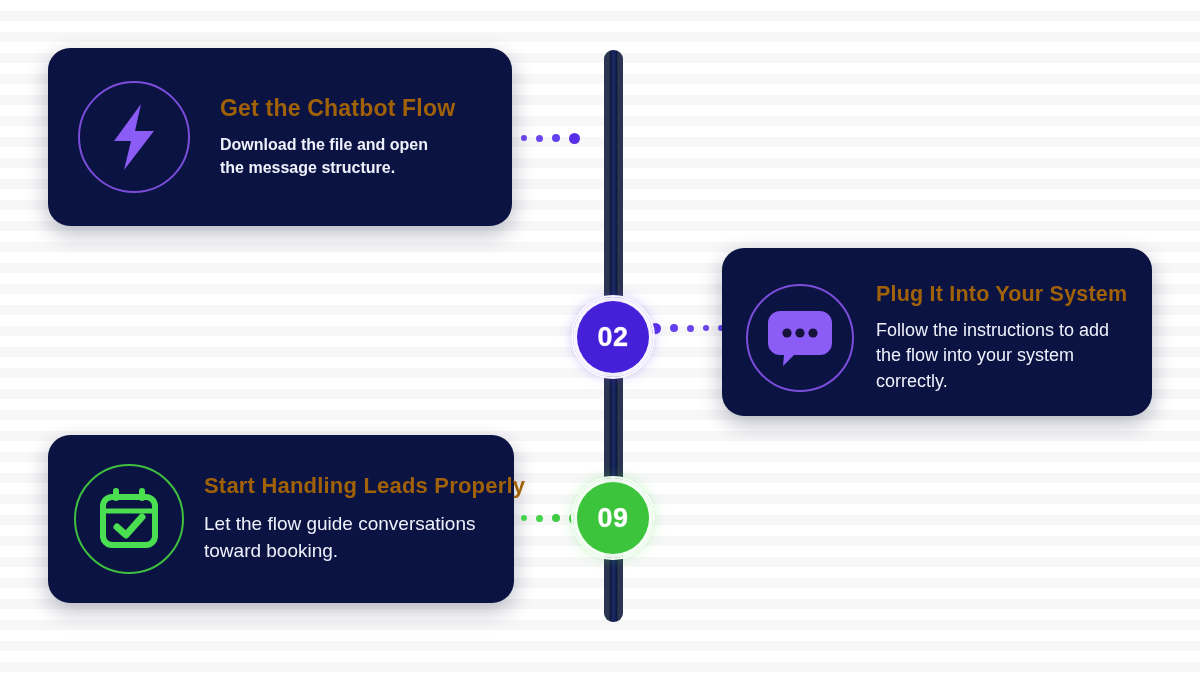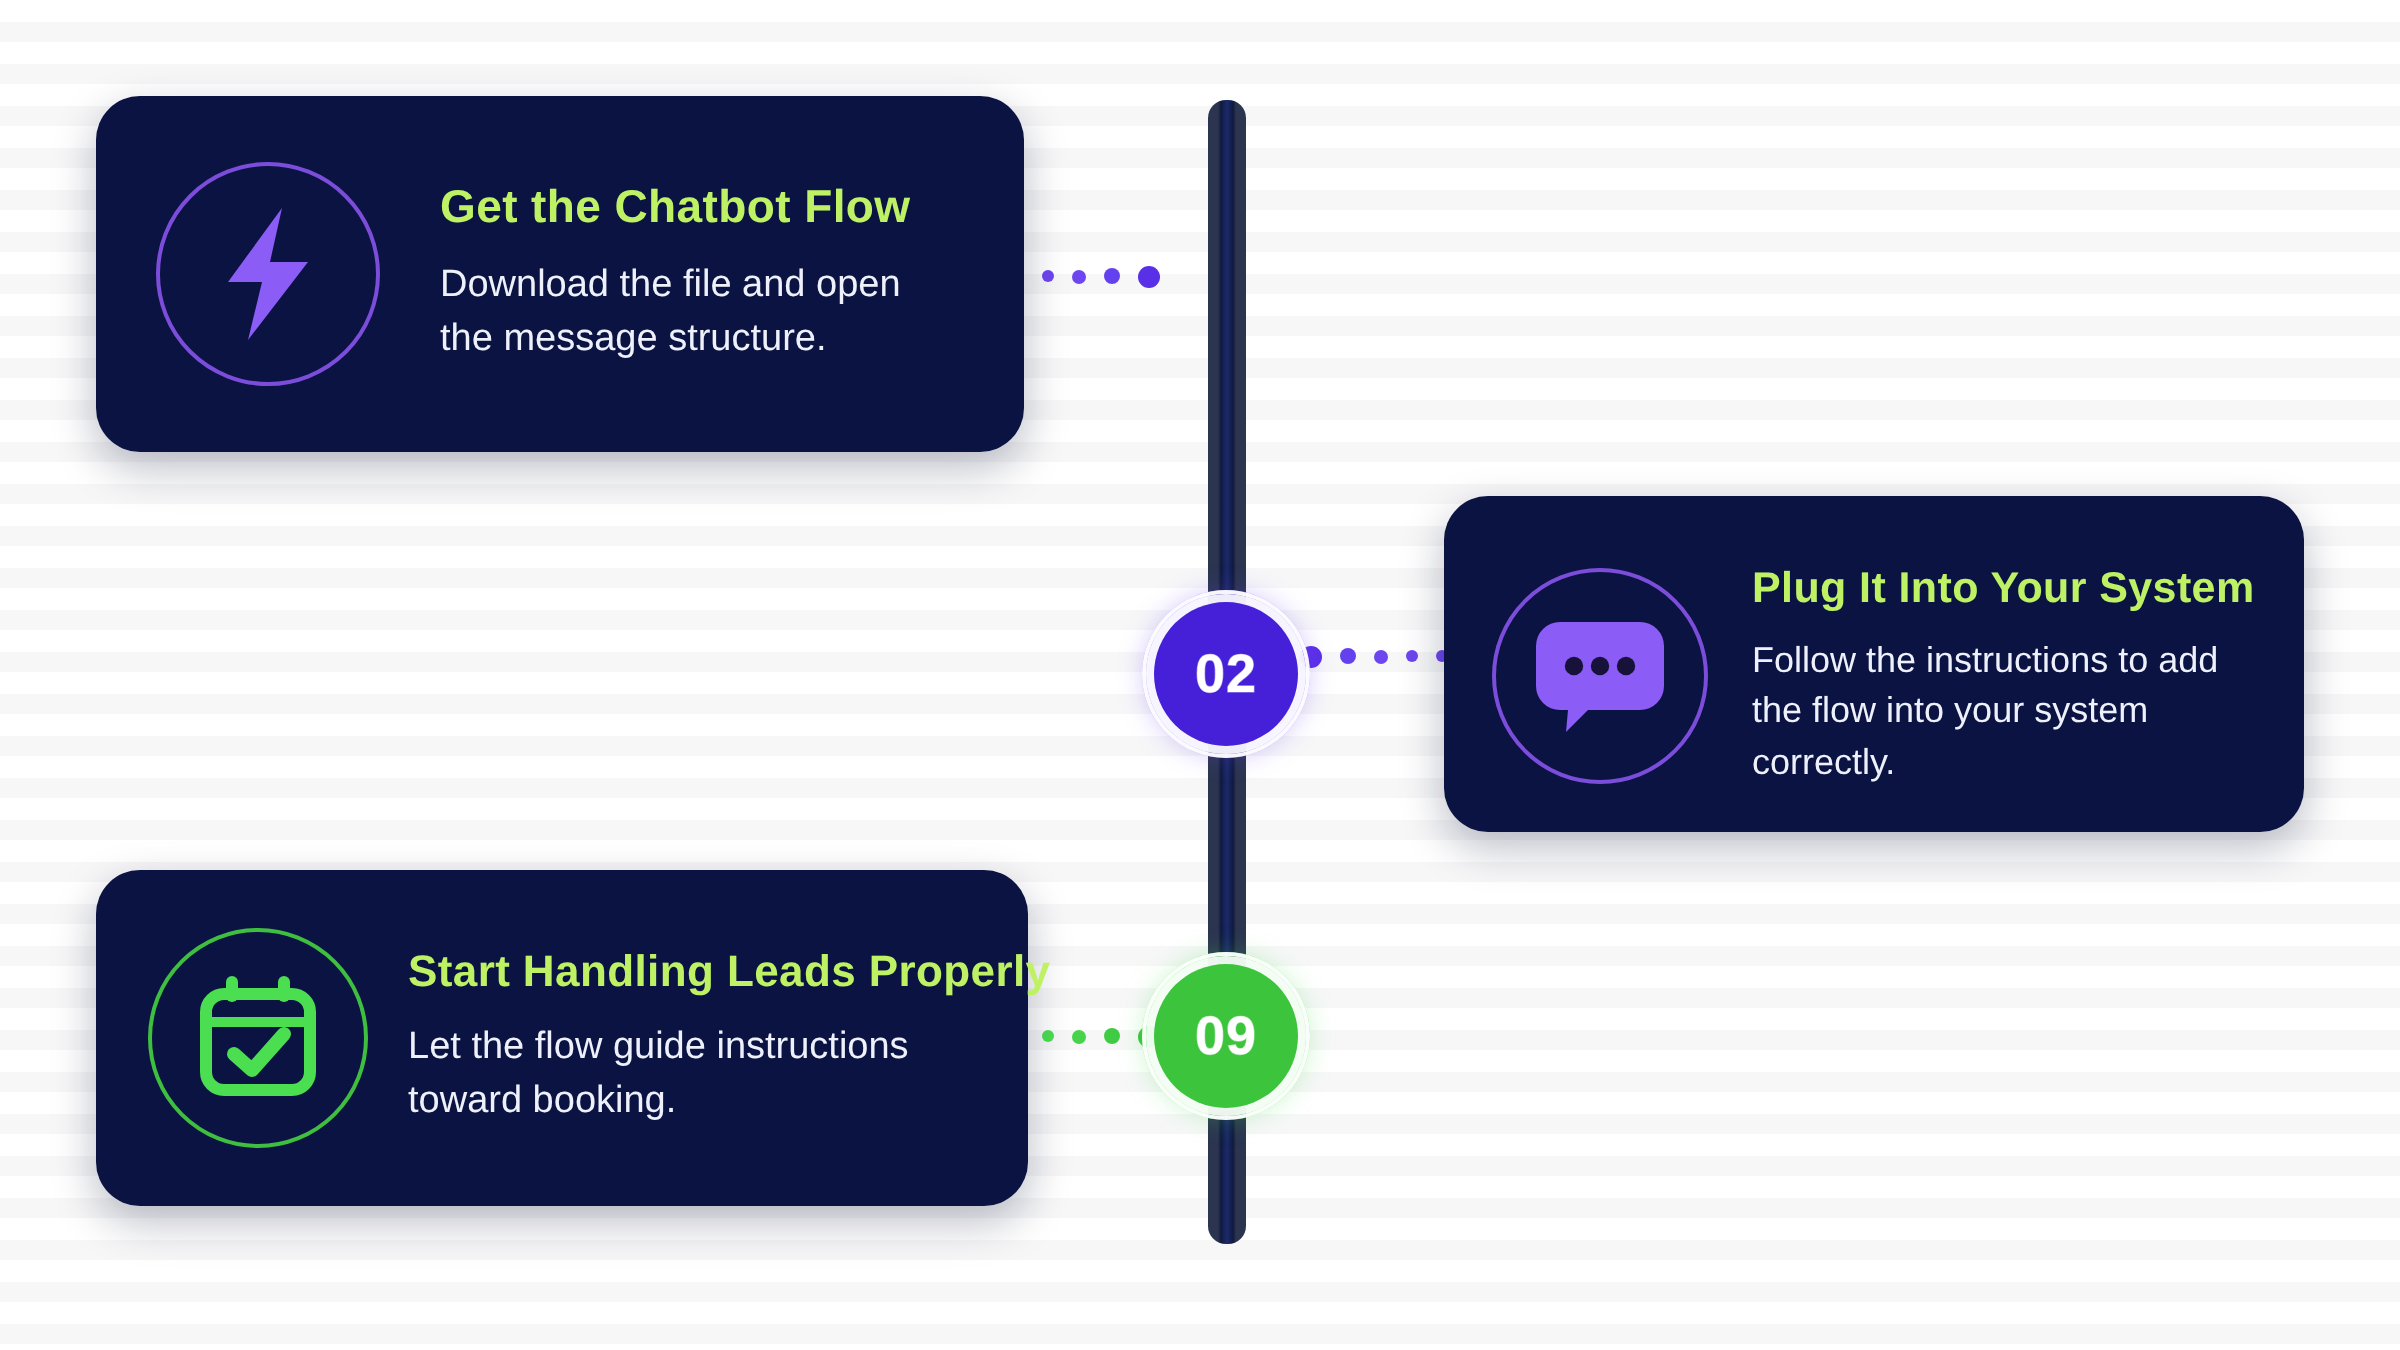--- a/index.html
+++ b/index.html
@@ -151,37 +151,37 @@
   .card-text {
     display: flex;
     flex-direction: column;
     justify-content: center;
   }
   #card-1 .card-text { margin-left: 30px; }
   #card-2 .card-text { margin-left: 22px; }
   #card-3 .card-text { margin-left: 20px; }
 
   .card-title {
-    color: #bef264;
+    color: #a16207;
     font-weight: 700;
     line-height: 1.15;
     letter-spacing: 0.2px;
     white-space: nowrap;
   }
   #card-1 .card-title { font-size: 23px; margin-bottom: 13px; }
   #card-2 .card-title { font-size: 21.5px; margin-bottom: 11px; }
   #card-3 .card-title { font-size: 22px; margin-bottom: 12px; }
 
   .card-desc {
     color: #eef1fb;
     font-weight: 400;
     line-height: 1.42;
     white-space: pre-line;
   }
-  #card-1 .card-desc { font-size: 19px; }
+  #card-1 .card-desc { font-size: 16px; font-weight: bold; }
   #card-2 .card-desc { font-size: 18px; }
   #card-3 .card-desc { font-size: 19px; }
 </style>
 </head>
 <body>
 
 <div id="stage">
 
   <div class="rail"></div>
 
@@ -243,21 +243,21 @@
       <svg width="64" height="64" viewBox="0 0 64 64" aria-hidden="true">
         <path d="M19 4 v7" stroke="#4ade50" stroke-width="6" stroke-linecap="round" fill="none"></path>
         <path d="M45 4 v7" stroke="#4ade50" stroke-width="6" stroke-linecap="round" fill="none"></path>
         <rect x="6" y="10" width="52" height="48" rx="9" fill="none" stroke="#4ade50" stroke-width="6"></rect>
         <path d="M6 24 H58" stroke="#4ade50" stroke-width="5" fill="none"></path>
         <path d="M20 40 L29 48 L45 30" stroke="#4ade50" stroke-width="7" fill="none" stroke-linecap="round" stroke-linejoin="round"></path>
       </svg>
     </div>
     <div class="card-text">
       <div class="card-title">Start Handling Leads Properly</div>
-      <div class="card-desc">Let the flow guide instructions
+      <div class="card-desc">Let the flow guide conversations
 toward booking.</div>
     </div>
   </div>
 
   <div class="connector" id="conn-3">
     <span class="dot" style="width:5px;height:5px;background:#4ade50;margin-right:9px;"></span>
     <span class="dot" style="width:6px;height:6px;background:#4ade50;margin-right:9px;"></span>
     <span class="dot" style="width:7px;height:7px;background:#45d44a;margin-right:9px;"></span>
     <span class="dot" style="width:8px;height:8px;background:#3fcc44;margin-right:9px;"></span>
     <span class="dot" style="width:11px;height:11px;background:#3cc43c;"></span>

